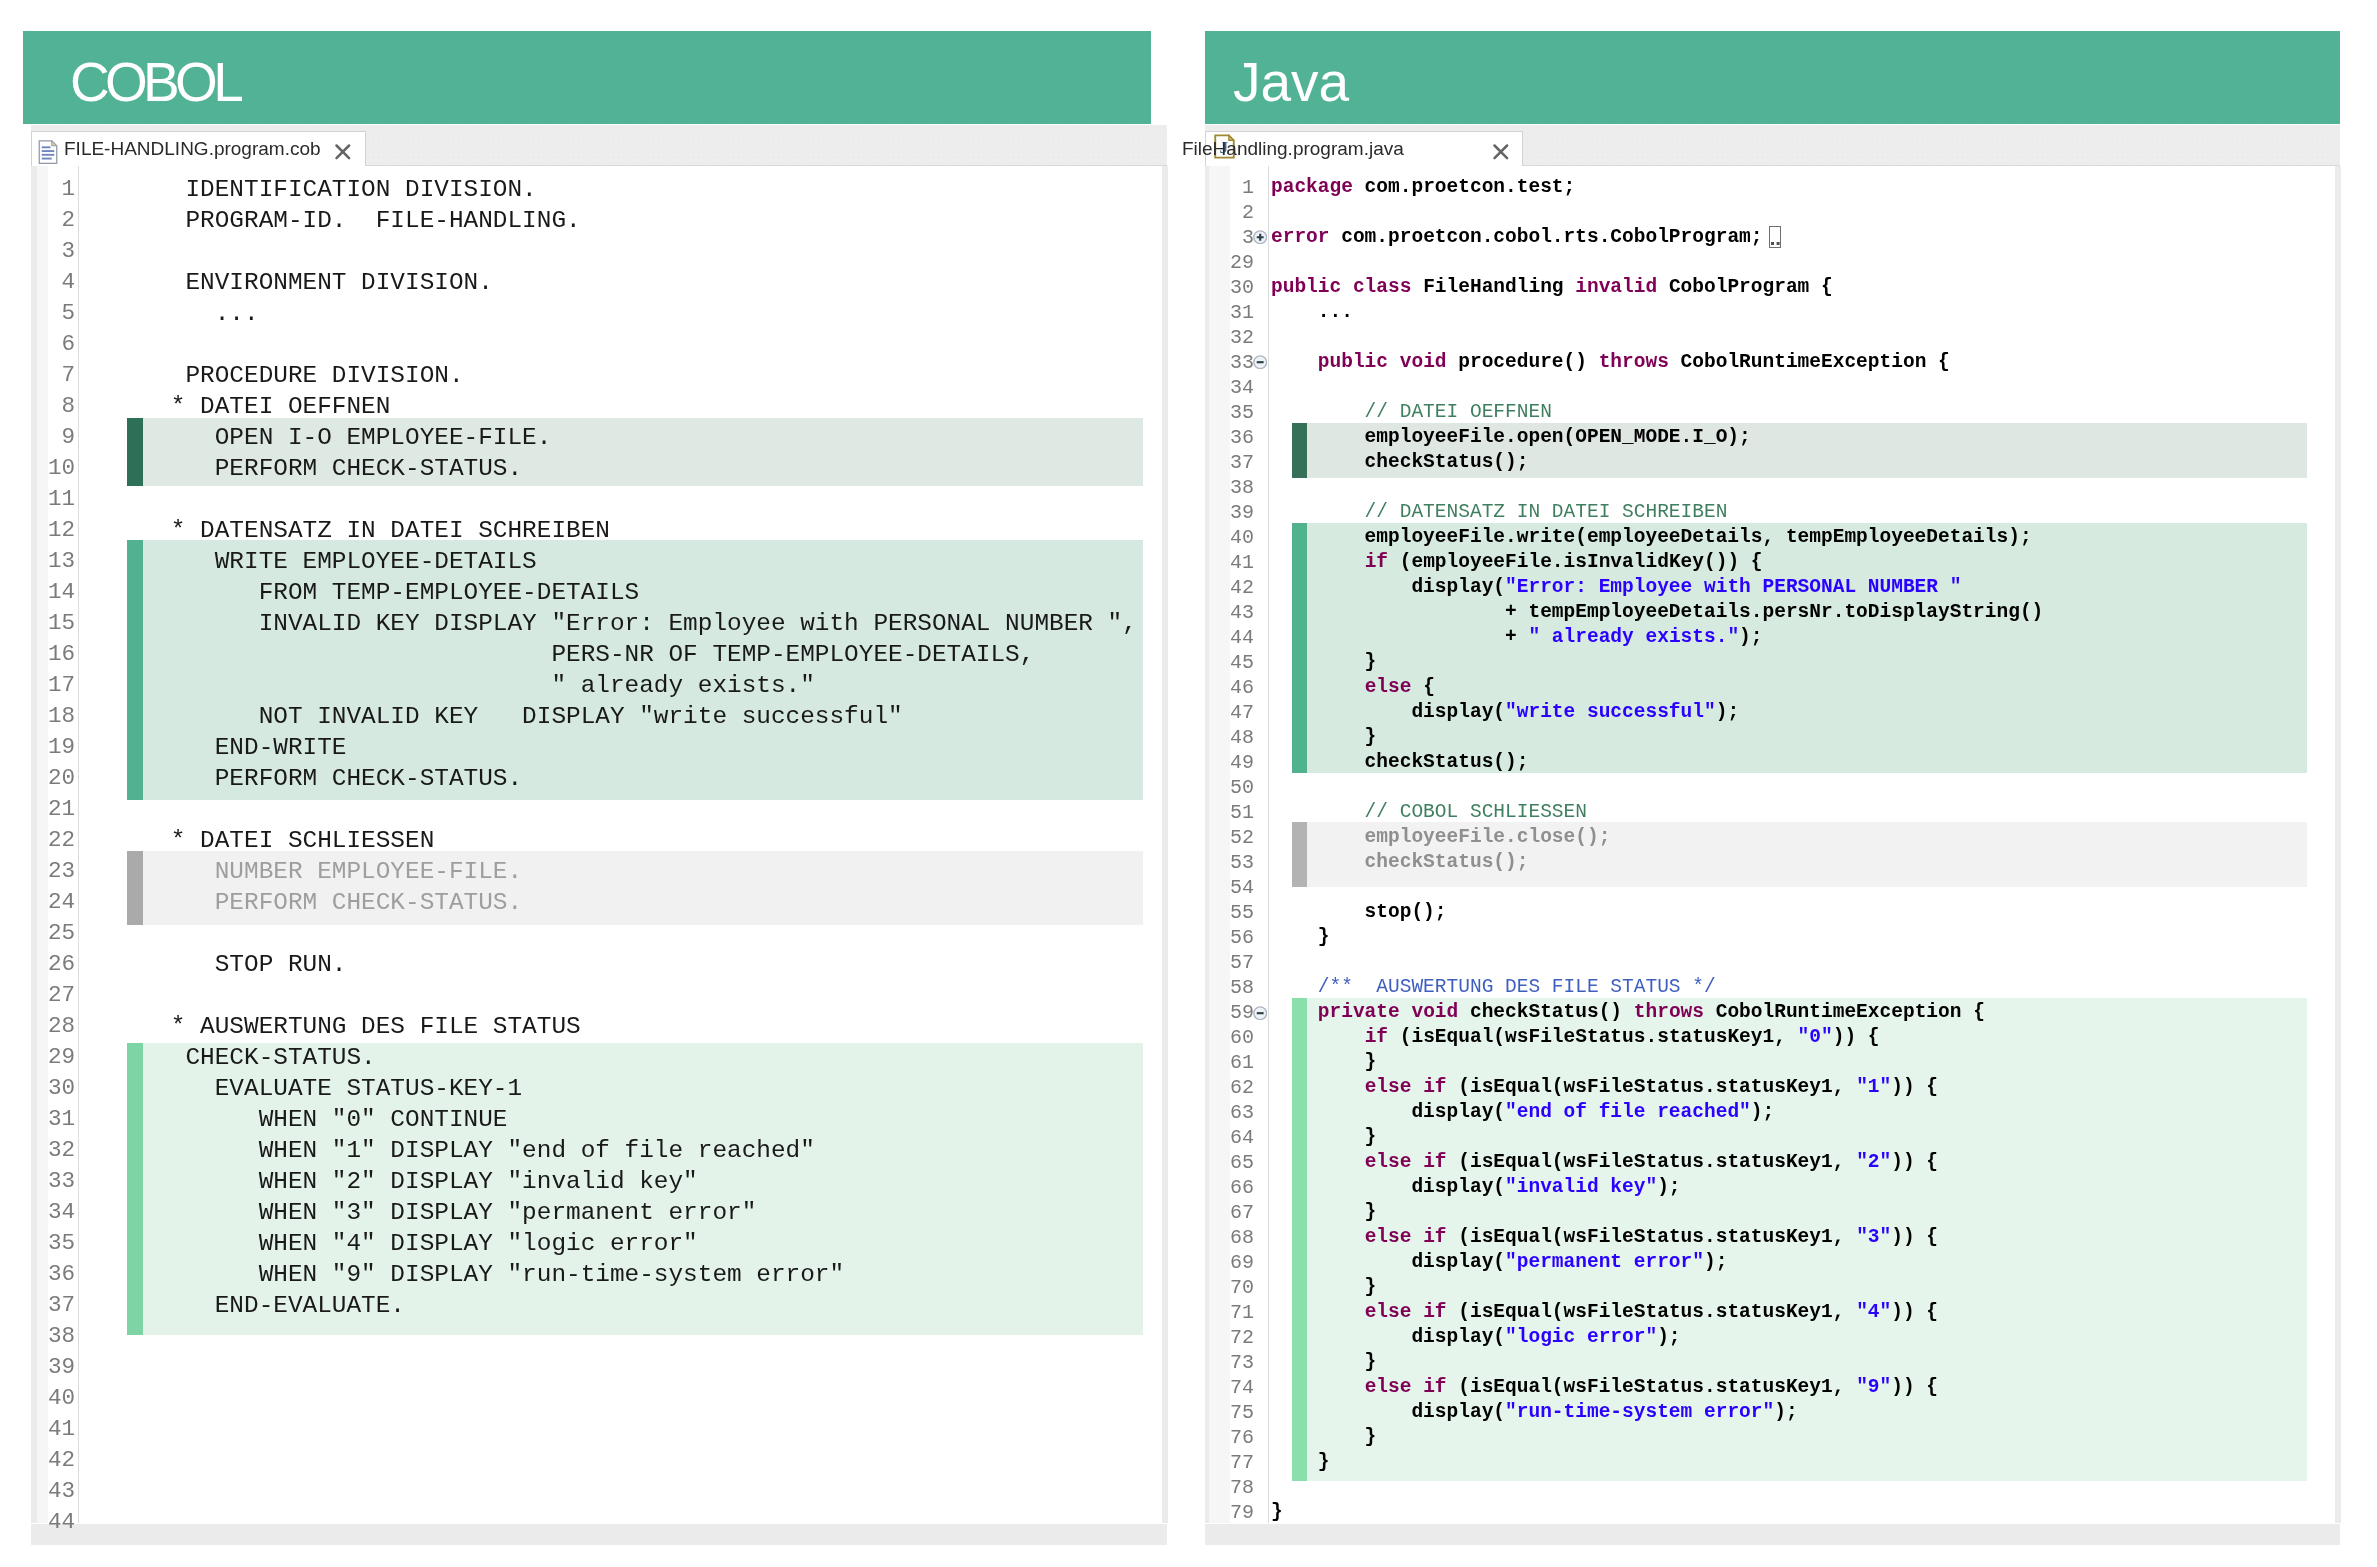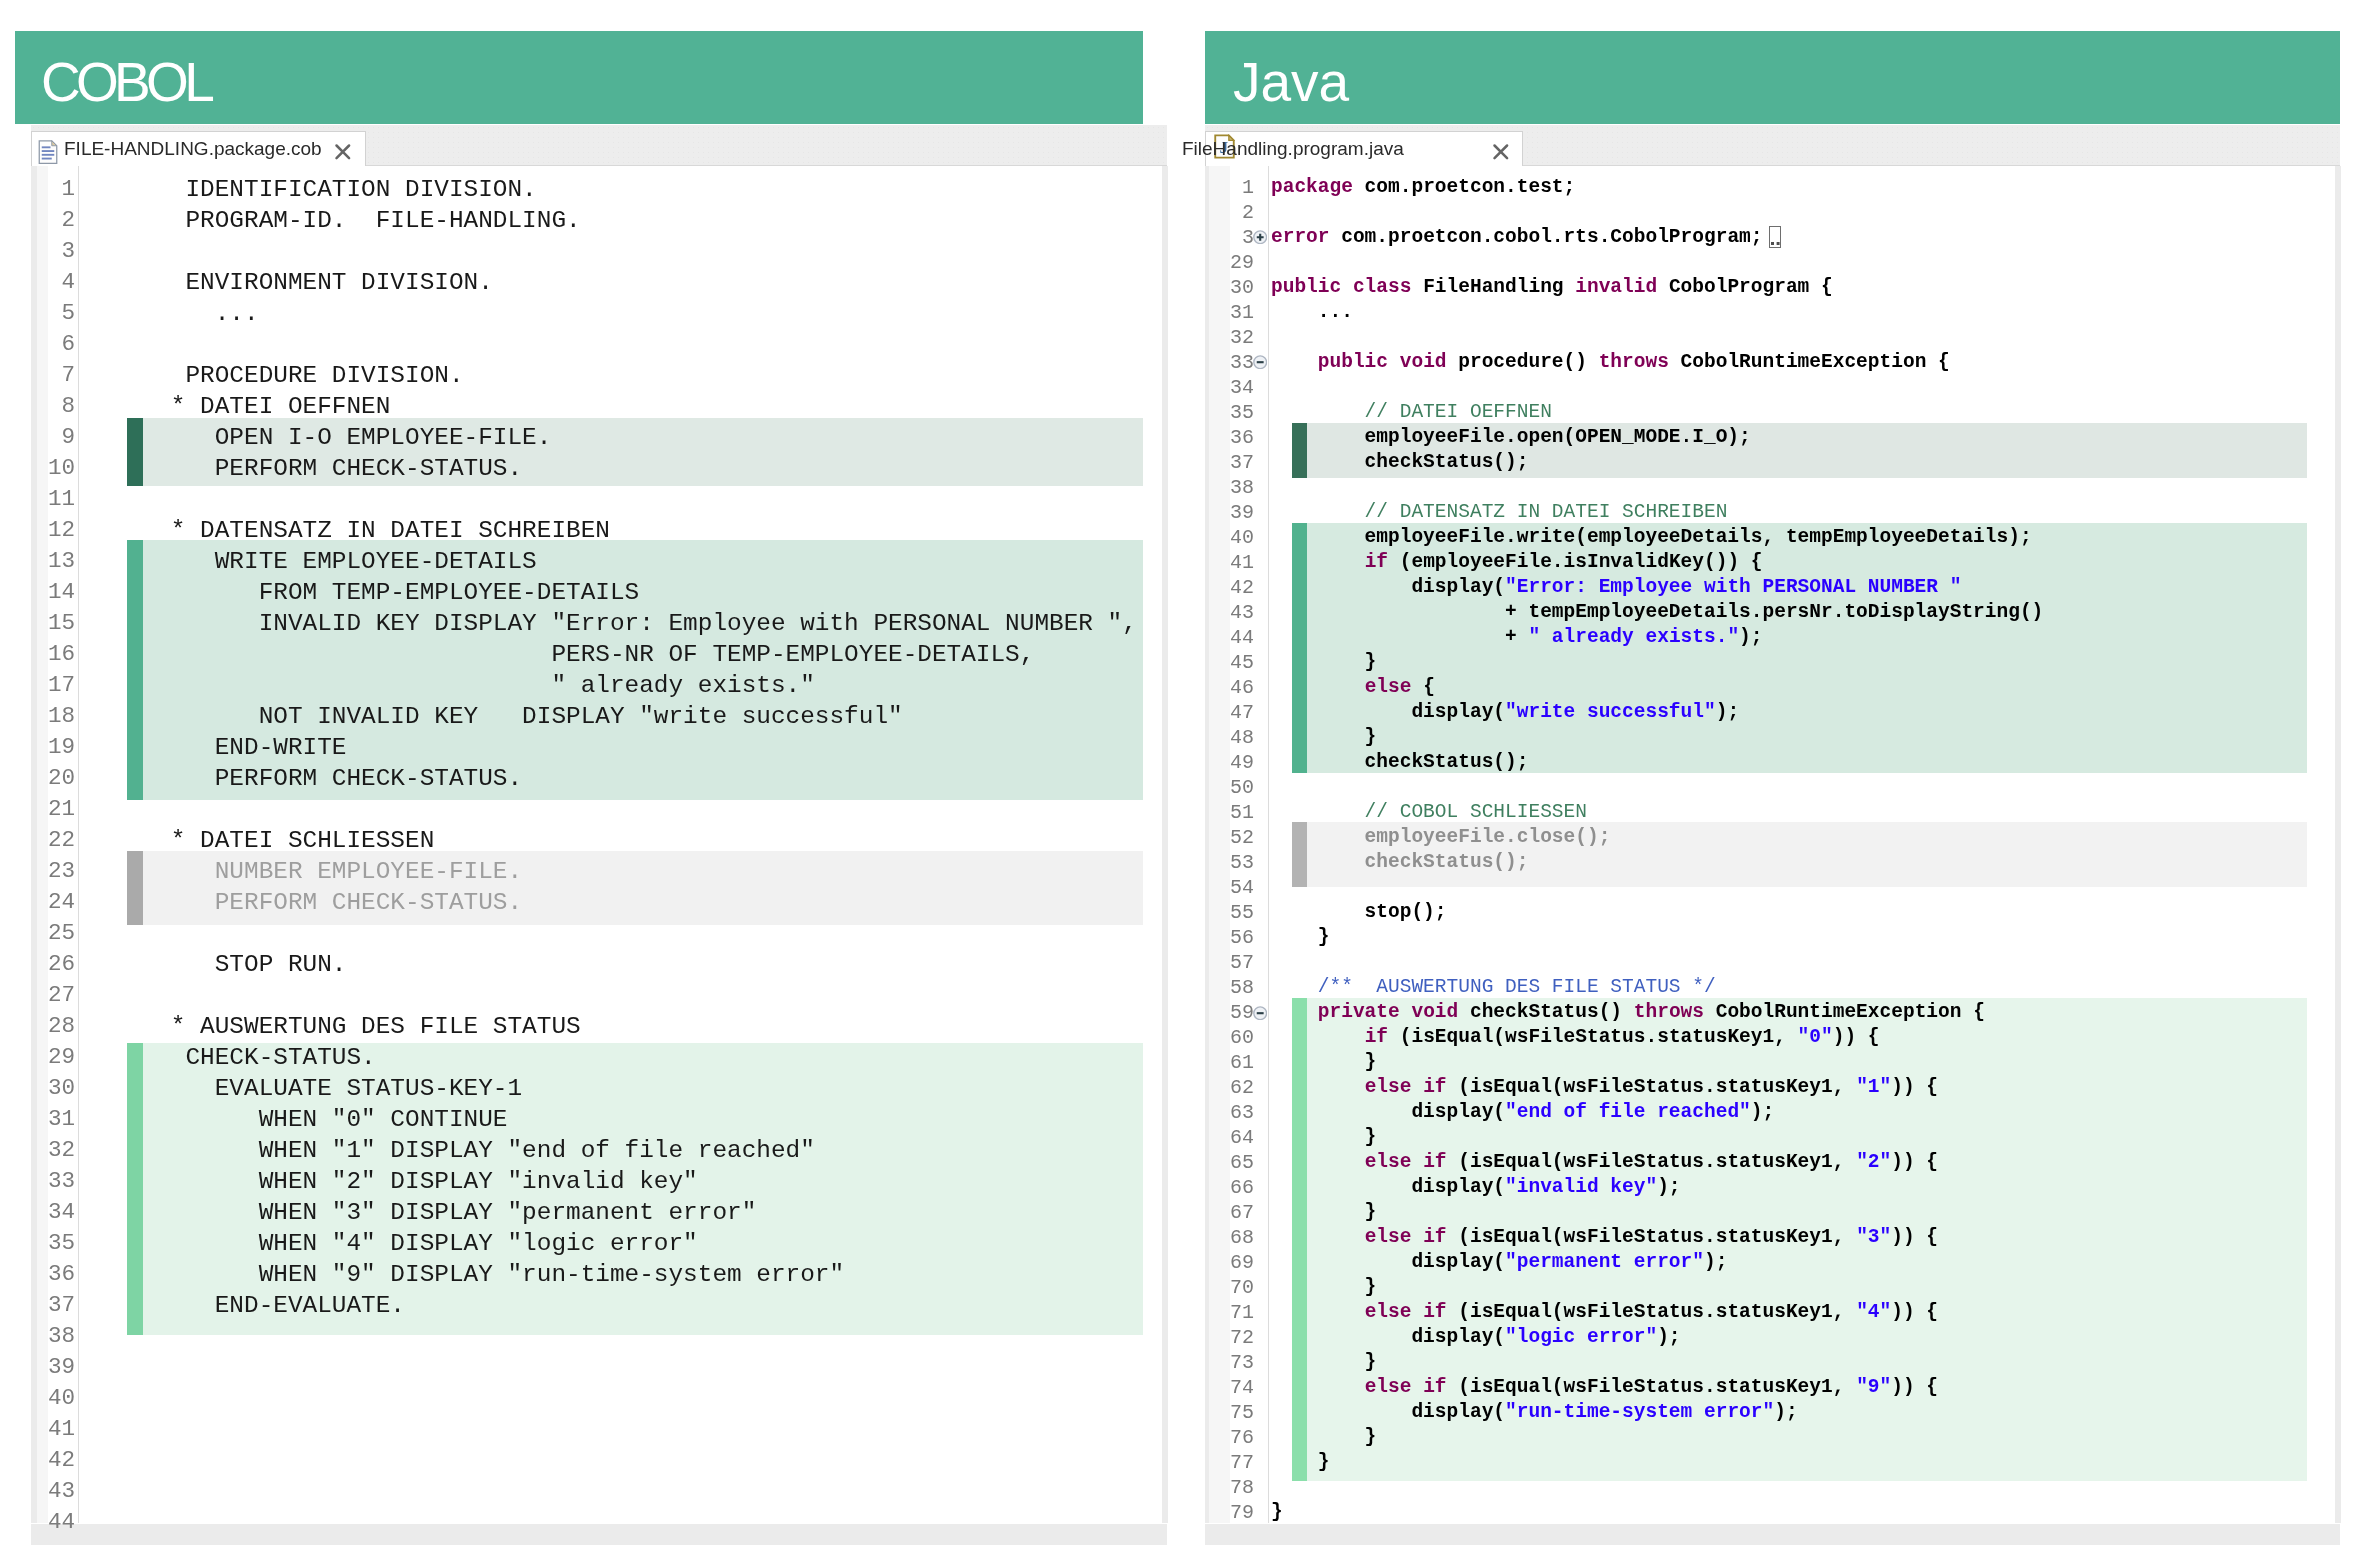--- a/index.html
+++ b/index.html
@@ -1,28 +1,28 @@
 <!DOCTYPE html>
 <html style="font-size:10px"><head><meta charset="utf-8"><style>html,body{margin:0;padding:0}body{width:2377px;height:1567px;background:#fff;position:relative;overflow:hidden;font-family:"Liberation Sans",sans-serif}.abs{position:absolute}.hdr{position:absolute;top:31px;height:93px;background:#51B295;color:#fff;font-size:55px;line-height:103px;}.strip{position:absolute;top:125px;height:40px;background:#EDEDED;background-image:radial-gradient(#E6E6E6 0.6px, rgba(0,0,0,0) 0.6px);background-size:5px 5px;border-bottom:1.3px solid #D8D8D8;box-sizing:content-box}.tab{position:absolute;top:131px;height:35px;background:#fff;border:0.9px solid #D2D2D2;border-bottom:none;box-sizing:border-box}.tabtxt{position:absolute;font-size:19px;color:#2A2A2A;white-space:nowrap}pre{margin:0;position:absolute;white-space:pre}.lcode{left:83px;top:174px;font:24.4px/31px "Liberation Mono",monospace;color:#191919}.lnums{left:25px;width:50px;top:174px;text-align:right;font:22.6px/31px "Liberation Mono",monospace;color:#7B7B7B}.rcode{left:1271px;top:175px;font-weight:bold;font:bold 19.5px/25px "Liberation Mono",monospace;color:#000}.rnums{left:1210px;width:44px;top:175px;text-align:right;font:20px/25px "Liberation Mono",monospace;color:#7B7B7B}.dim{color:#9E9E9E}.kw{color:#7F0055} .st{color:#2A00FF} .cm{color:#3F7F5F;font-weight:normal} .dc{color:#3F5FBF;font-weight:normal} .gy{color:#8F8F8F}.foldbox{display:inline-block;width:10px;height:19.4px;border:1.6px solid #6E6E6E;margin-left:6.3px;vertical-align:-5.6px;background:#fff;position:relative} .foldbox:after{content:"";position:absolute;left:1.3px;bottom:1.9px;width:3.1px;height:3.1px;background:#4E4E4E;box-shadow:5.6px 0 #4E4E4E}</style></head><body>
-<div class="hdr" style="left:15px;width:1128px;padding-left:26px;box-sizing:border-box"><span style="letter-spacing:-4.7px">COBOL</span></div>
+<div class="hdr" style="left:23px;width:1128px;padding-left:47px;box-sizing:border-box"><span style="letter-spacing:-4.7px">COBOL</span></div>
 <div class="strip" style="left:31px;width:1136px"></div>
 <div class="abs" style="left:31px;top:166px;width:5.6px;height:1357px;background:#EBEBEB"></div>
 <div class="abs" style="left:1162px;top:166px;width:5.6px;height:1357px;background:#EBEBEB"></div>
 <div class="abs" style="left:31px;top:1524px;width:1136px;height:21px;background:#EBEBEB"></div>
 <div class="abs" style="left:37px;top:166px;width:11.3px;height:1357px;background:#F6F6F6"></div>
 <div class="tab" style="left:31px;width:335px"></div>
 <svg class="abs" style="left:38px;top:140px" width="20" height="24" viewBox="0 0 32 38">
 <path d="M2 1 h20 l8 8 v28 h-28 z" fill="#FDFDFD" stroke="#8E99A8" stroke-width="2"></path>
 <path d="M22 1 l8 8 h-8 z" fill="#D9C9A3" stroke="#8E99A8" stroke-width="1.5"></path>
 <rect x="6" y="10" width="14" height="3" fill="#7186C0"></rect>
 <rect x="6" y="16" width="20" height="3" fill="#7186C0"></rect>
 <rect x="6" y="22" width="20" height="3" fill="#7186C0"></rect>
 <rect x="6" y="28" width="16" height="3" fill="#7186C0"></rect>
 </svg>
-<div class="tabtxt" style="left:64px;top:138px">FILE-HANDLING.package.cob</div>
+<div class="tabtxt" style="left:64px;top:138px">FILE-HANDLING.program.cob</div>
 <svg class="abs" style="left:334px;top:143px" width="17.6" height="17.6" viewBox="0 0 28 28">
 <path d="M4 4 L24 24 M24 4 L4 24" stroke="#646464" stroke-width="4" stroke-linecap="round"></path>
 </svg>
 <div class="abs" style="left:127px;top:418px;width:16px;height:68px;background:#2E6F58"></div>
 <div class="abs" style="left:143px;top:418px;width:1000px;height:68px;background:#DFE9E4"></div>
 <div class="abs" style="left:127px;top:540px;width:16px;height:260px;background:#52B190"></div>
 <div class="abs" style="left:143px;top:540px;width:1000px;height:260px;background:#D5E9E0"></div>
 <div class="abs" style="left:127px;top:851px;width:16px;height:74px;background:#AAAAAA"></div>
 <div class="abs" style="left:143px;top:851px;width:1000px;height:74px;background:#F1F1F1"></div>
 <div class="abs" style="left:127px;top:1043px;width:16px;height:292px;background:#7ED4A4"></div>

